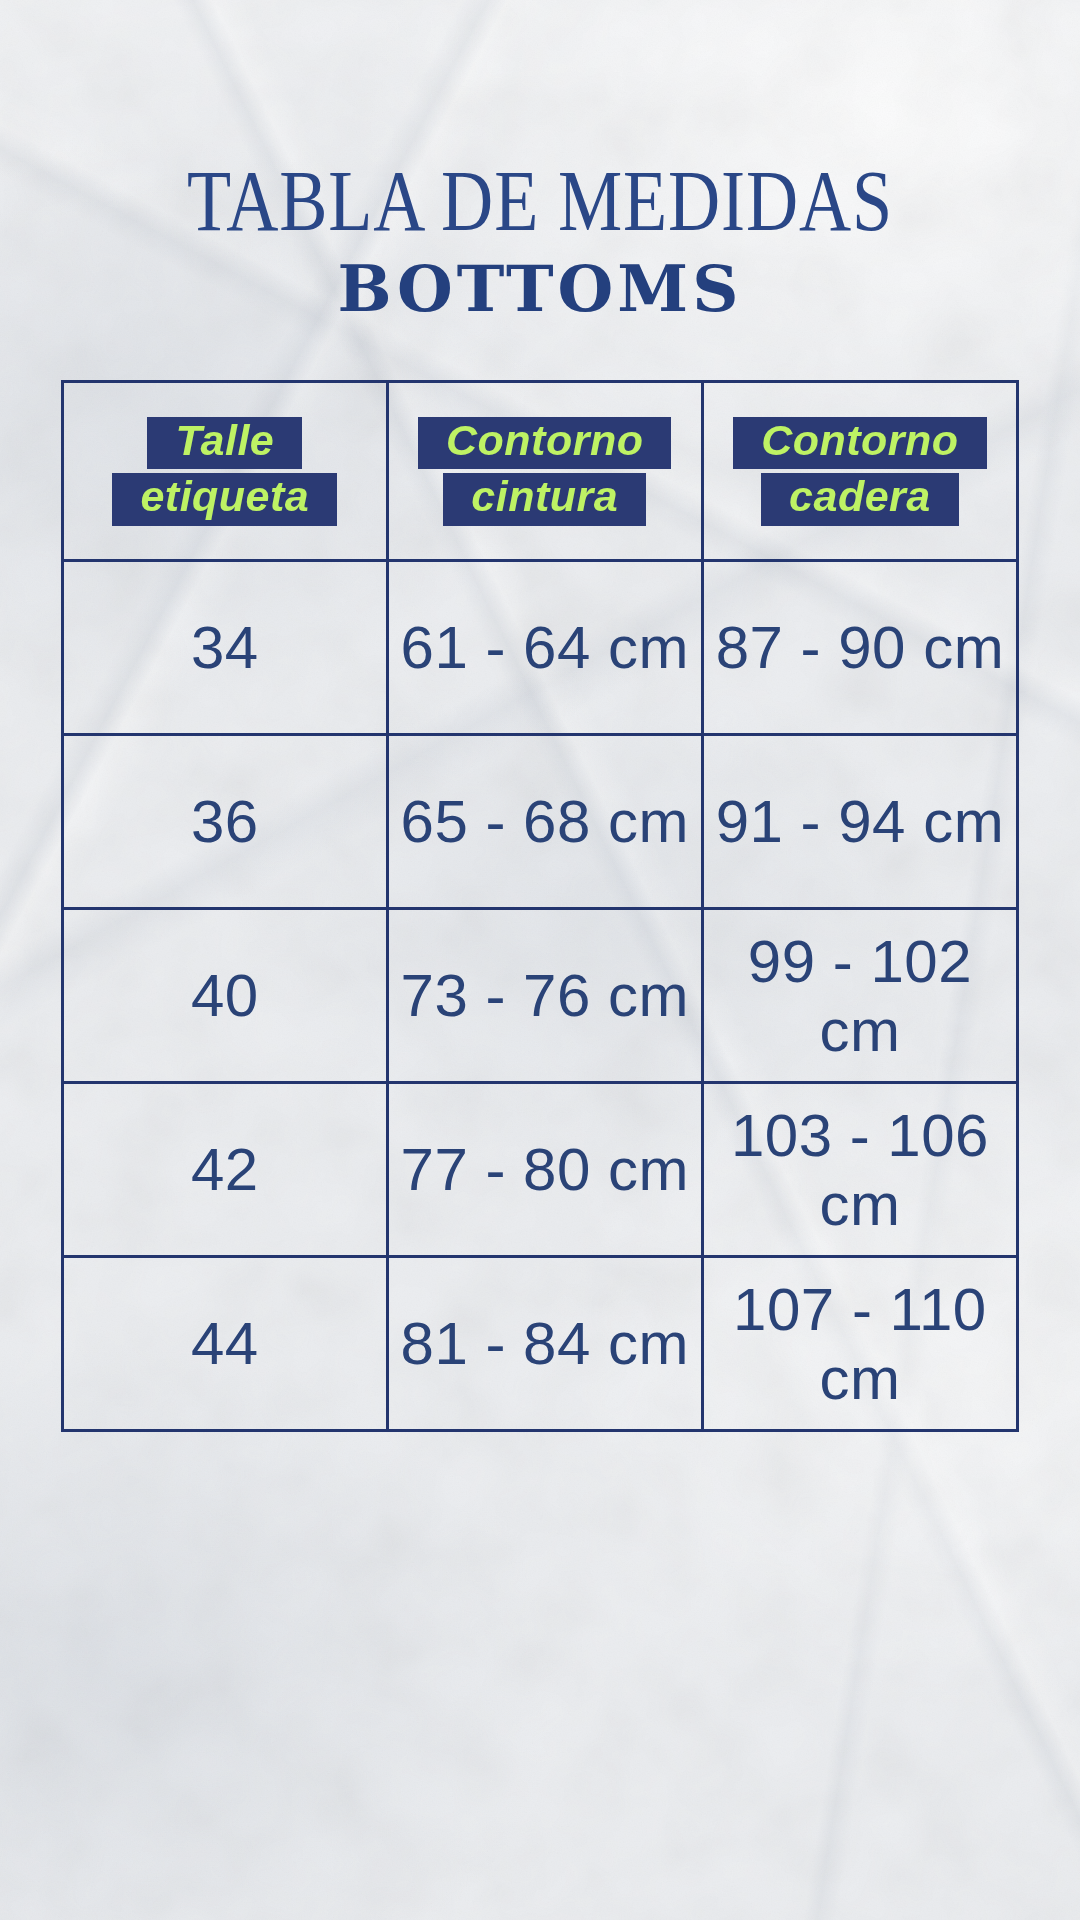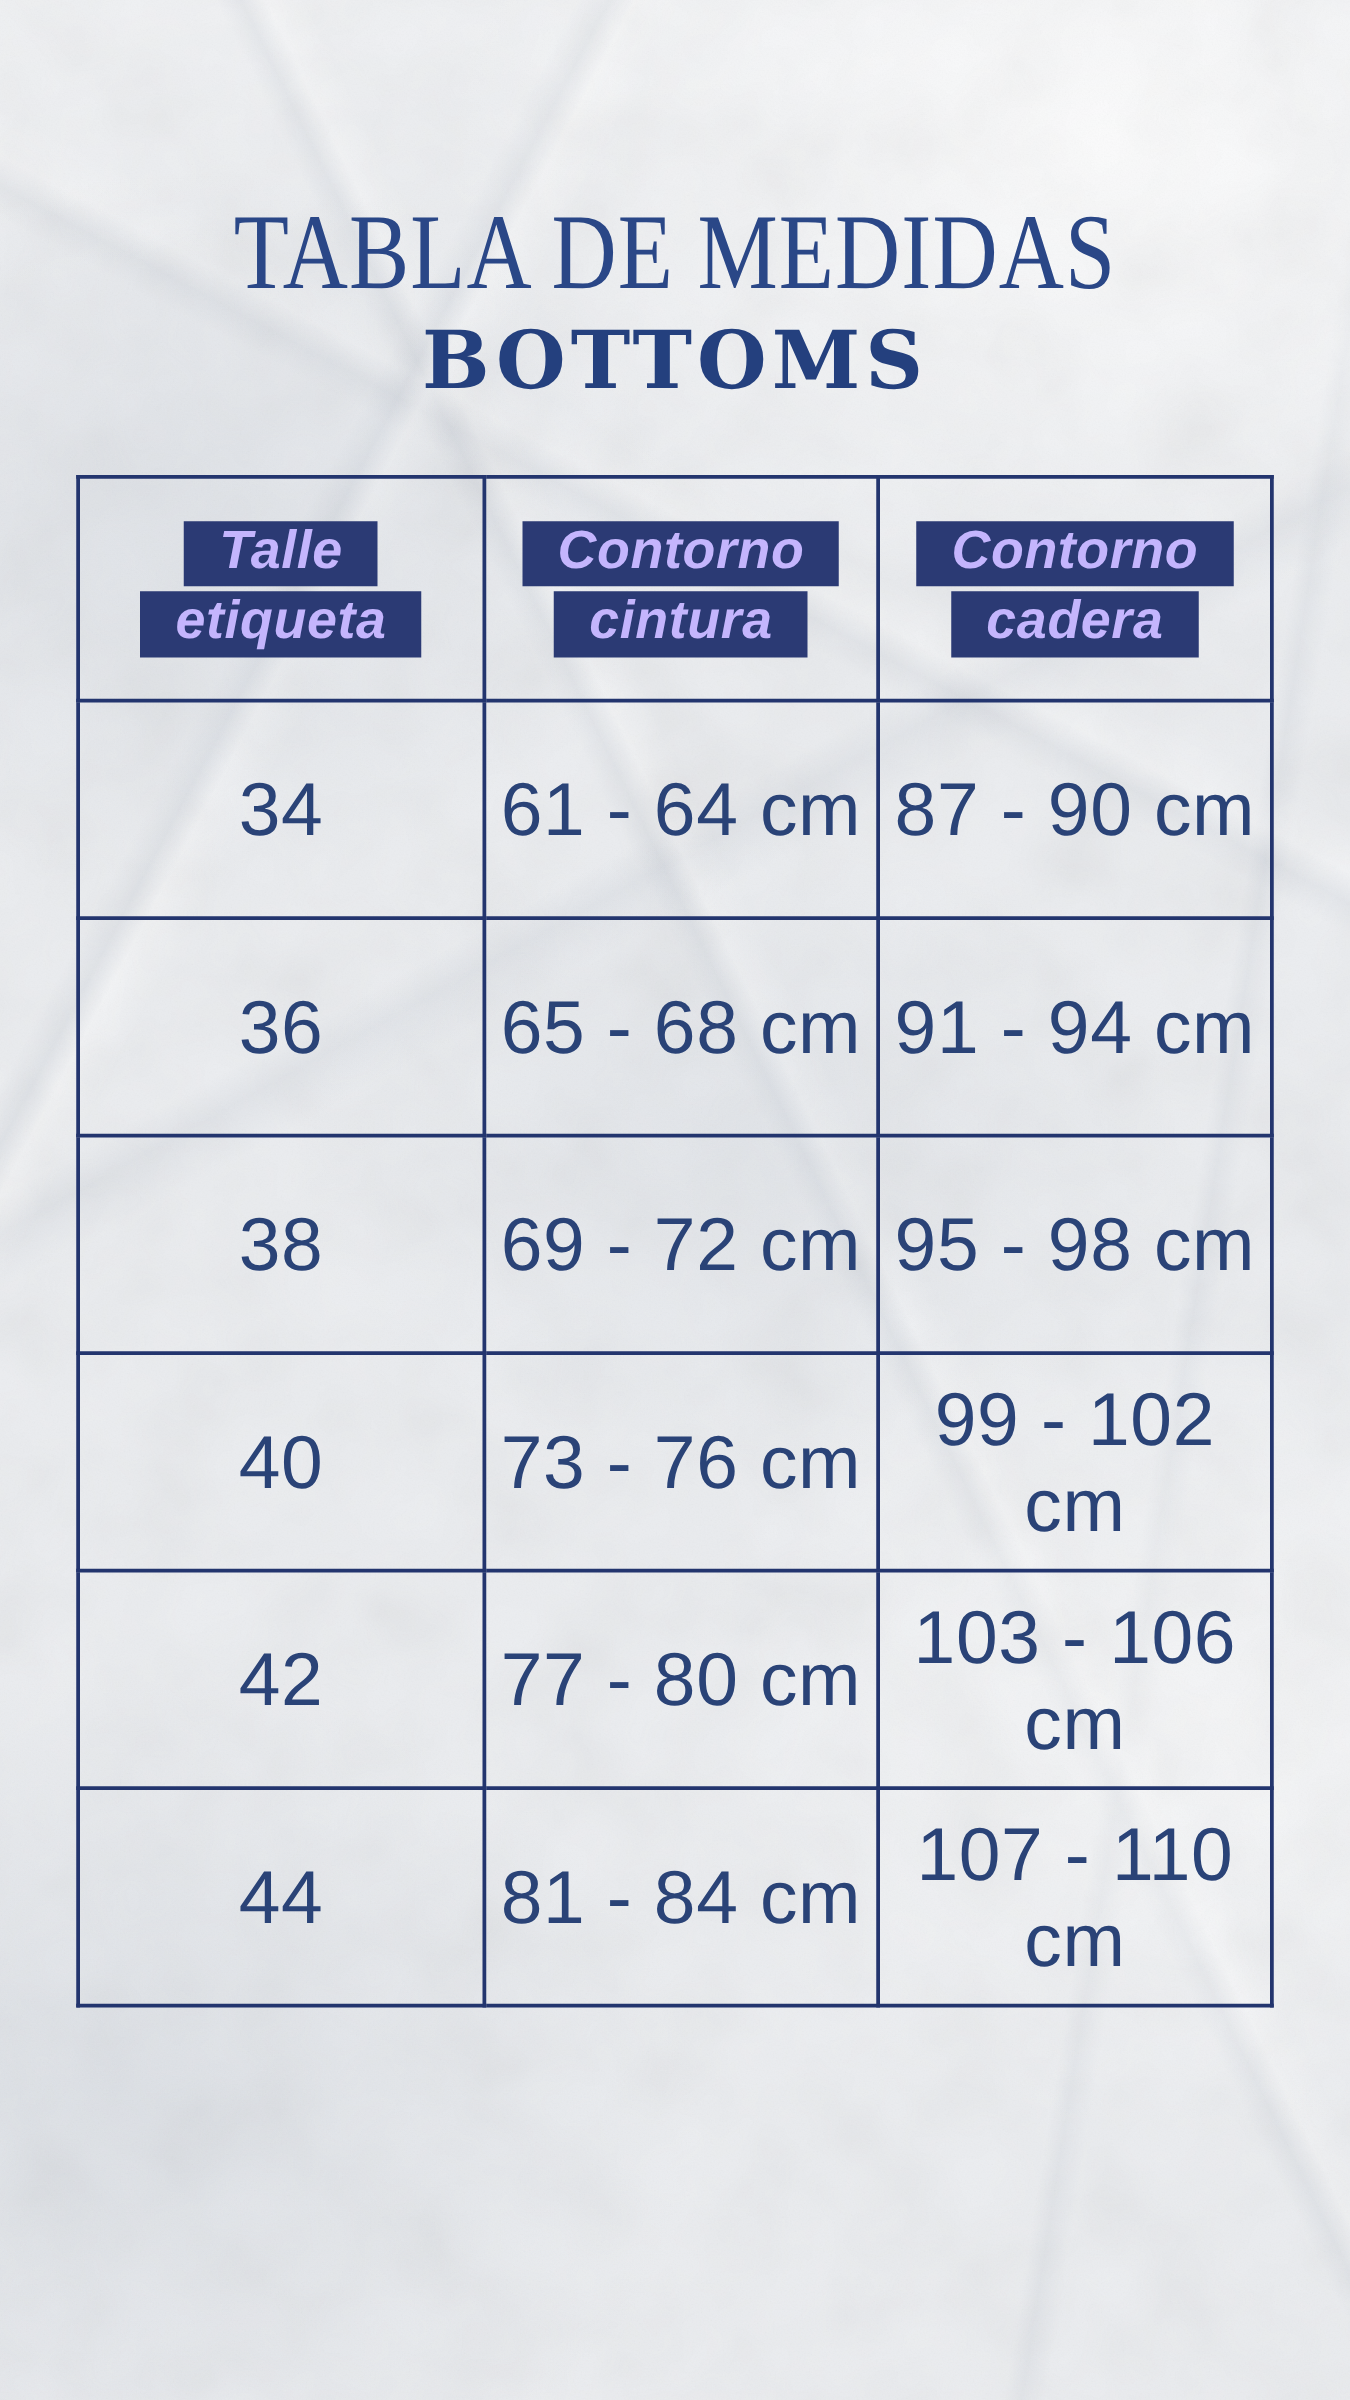--- a/index.html
+++ b/index.html
@@ -74,21 +74,21 @@
     height: 171px;
     font-family: "Liberation Sans", sans-serif;
     font-size: 60px;
     color: #2a4377;
     letter-spacing: 0.5px;
   }
   .chip-line { line-height: 1; margin: 4px 0; }
   .chip {
     display: inline-block;
     background: #2b3a74;
-    color: #c4b5fd;
+    color: #bef264;
     font-family: "Liberation Sans", sans-serif;
     font-style: italic;
     font-size: 43px;
     line-height: 1.06;
     padding: 1px 28px 6px 28px;
     letter-spacing: 0.5px;
   }
 </style>
 </head>
 <body>
@@ -152,25 +152,20 @@
             <td><span>34</span></td>
             <td><span>61 - 64 cm</span></td>
             <td><span>87 - 90 cm</span></td>
           </tr>
           <tr>
             <td><span>36</span></td>
             <td><span>65 - 68 cm</span></td>
             <td><span>91 - 94 cm</span></td>
           </tr>
           <tr>
-            <td><span>38</span></td>
-            <td><span>69 - 72 cm</span></td>
-            <td><span>95 - 98 cm</span></td>
-          </tr>
-          <tr>
             <td><span>40</span></td>
             <td><span>73 - 76 cm</span></td>
             <td><span>99 - 102 cm</span></td>
           </tr>
           <tr>
             <td><span>42</span></td>
             <td><span>77 - 80 cm</span></td>
             <td><span>103 - 106 cm</span></td>
           </tr>
           <tr>

